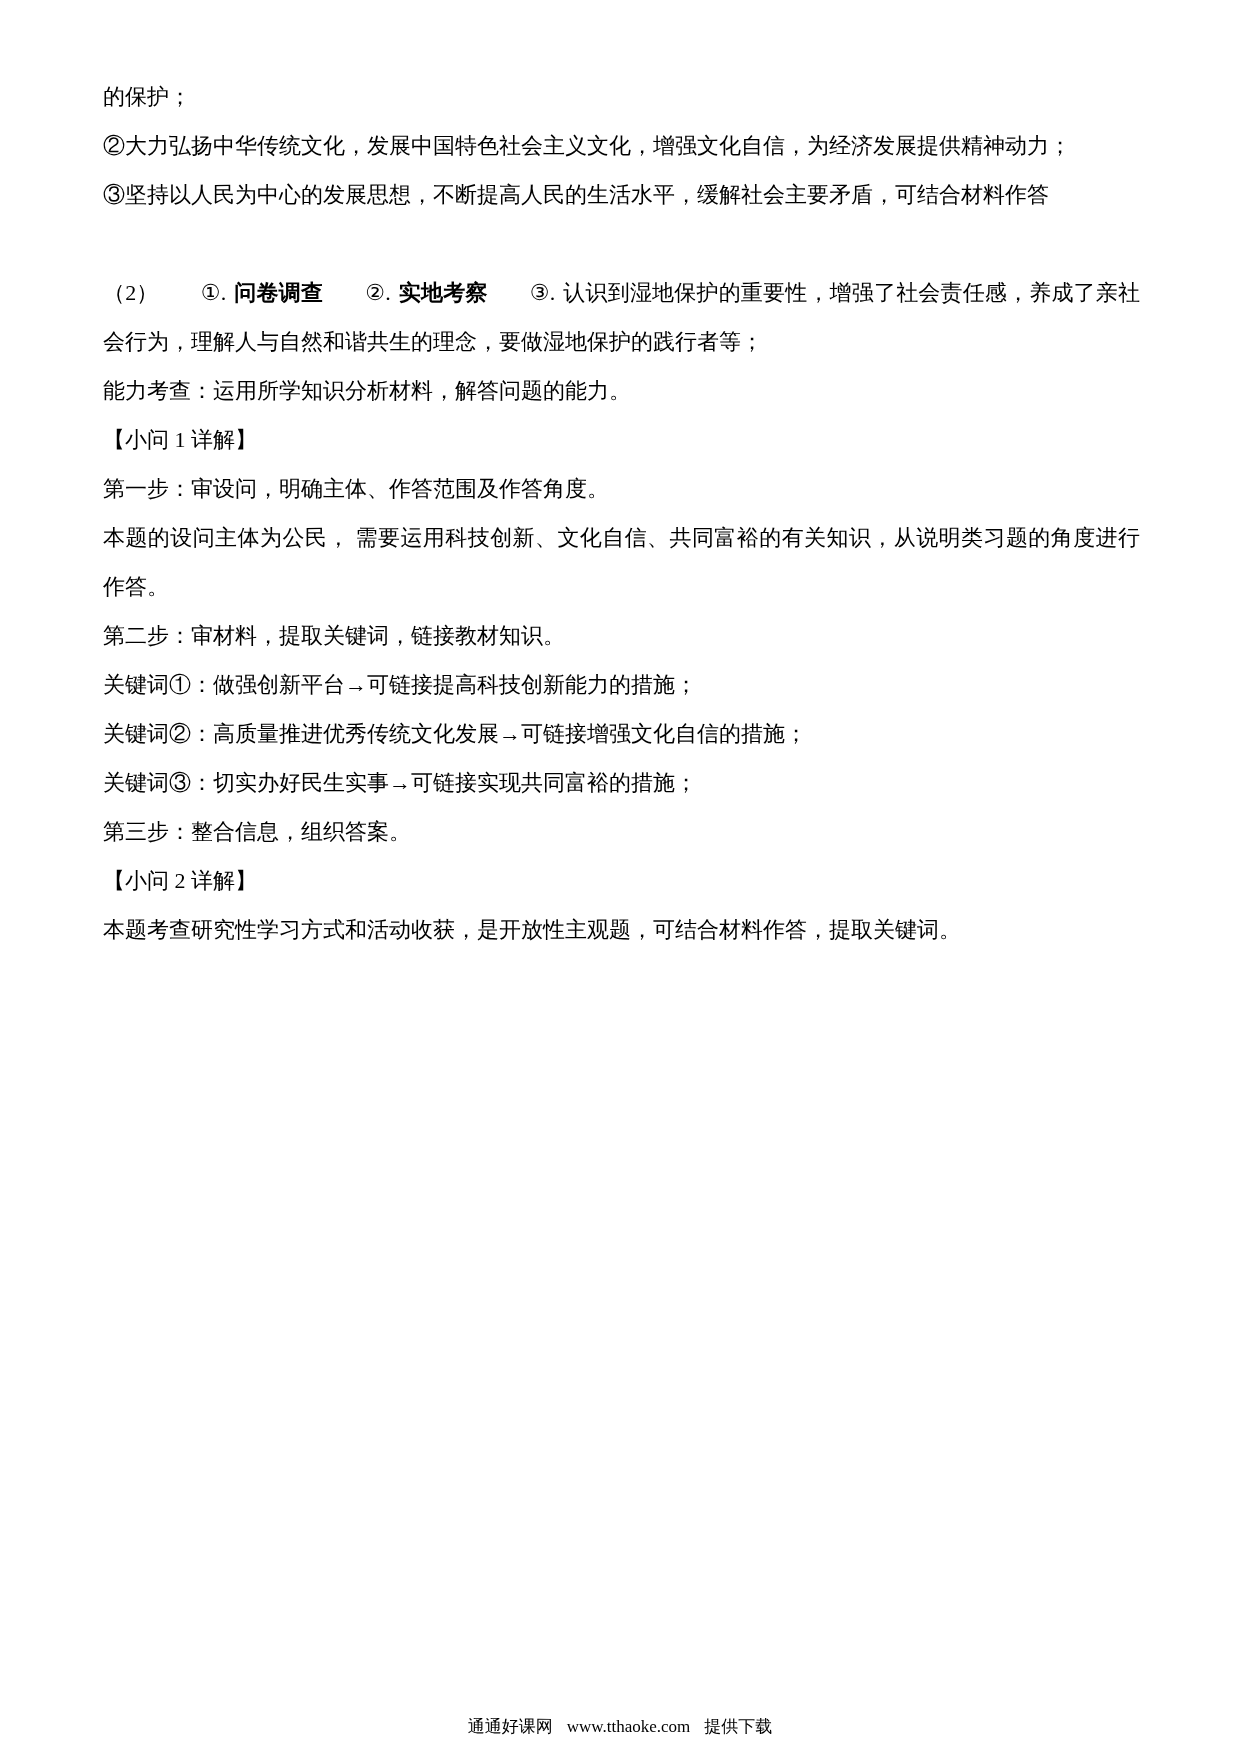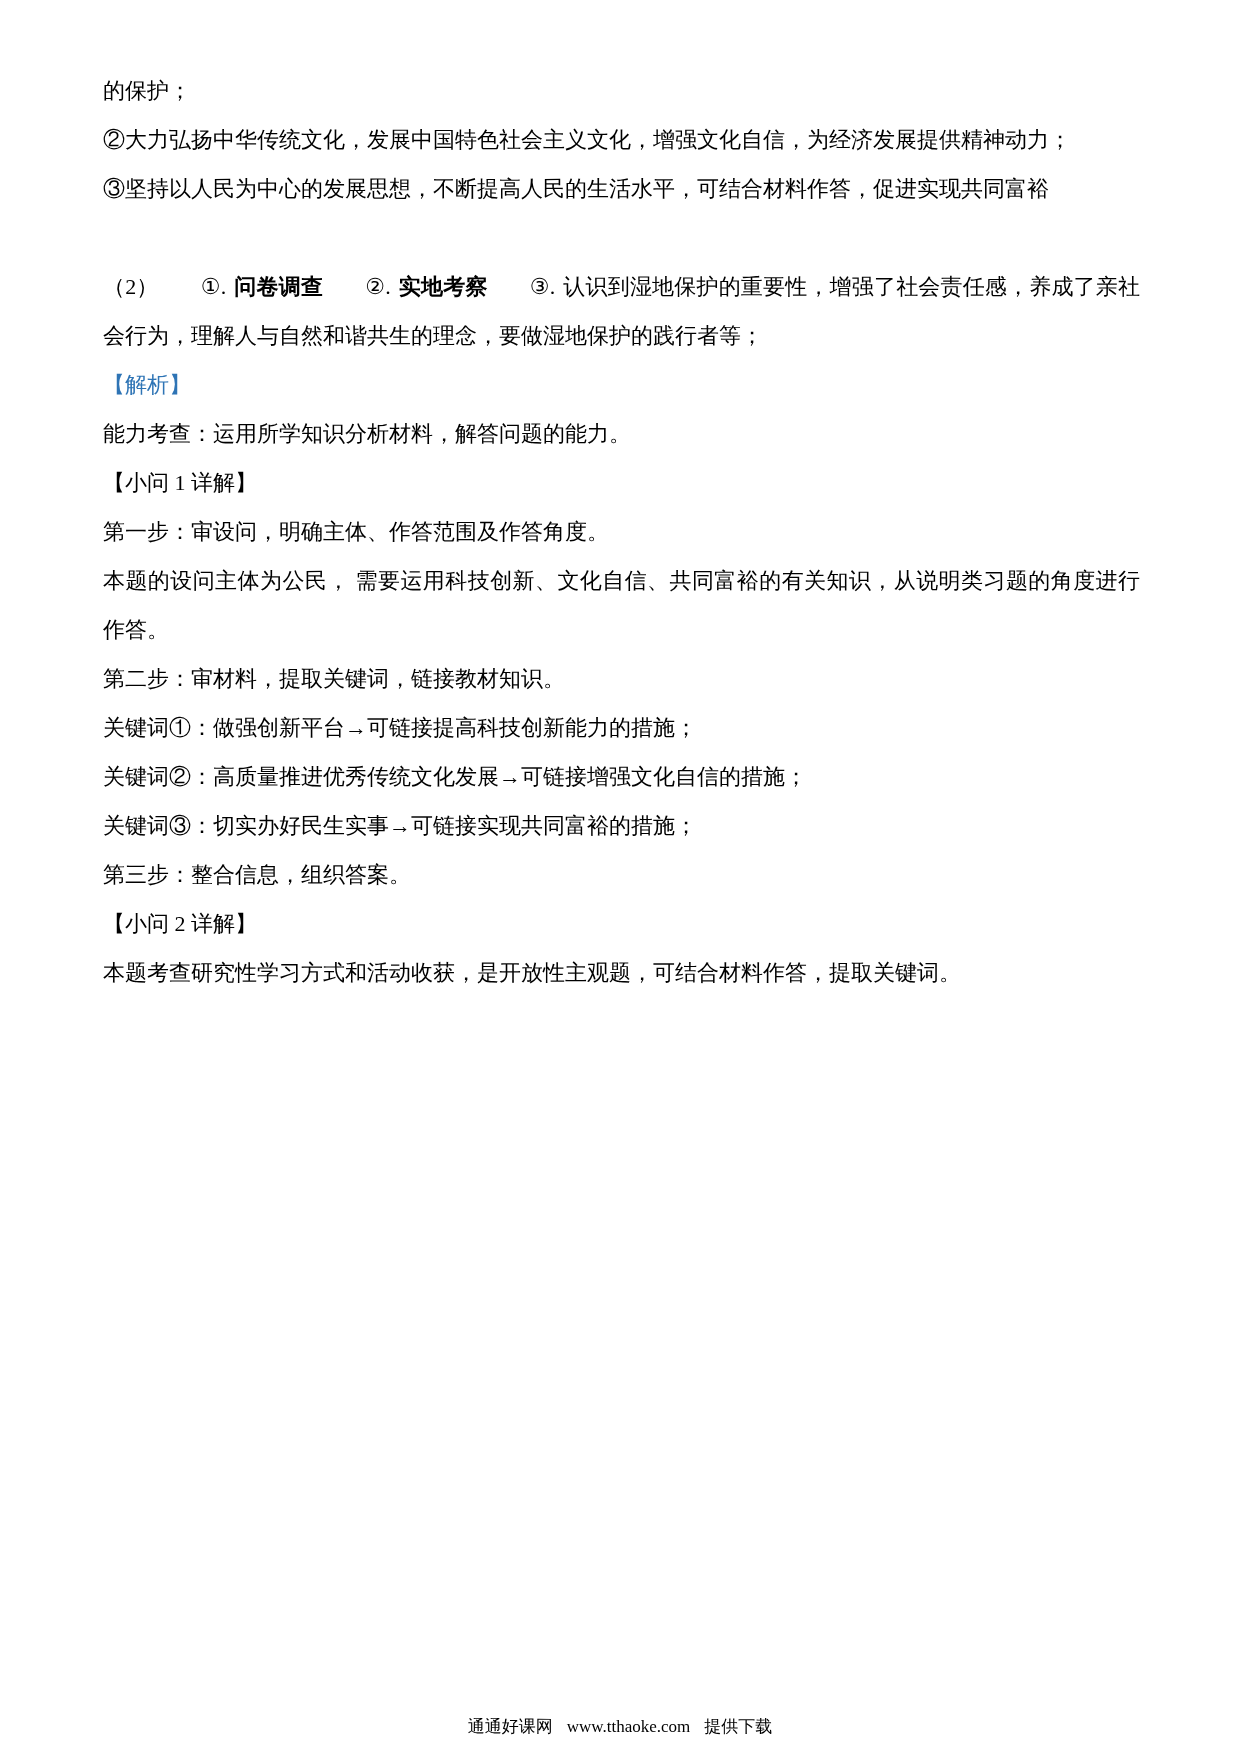--- a/index.html
+++ b/index.html
@@ -11,21 +11,21 @@
     position: relative;
     width: 1240px;
     height: 1754px;
     background: #ffffff;
     font-family: "Liberation Serif", "DejaVu Serif", serif;
     color: #000000;
     overflow: hidden;
   }
   .content {
     position: absolute;
-    top: 66px;
+    top: 72px;
     left: 103px;
     right: 100px;
     font-size: 22px;
     text-align: justify;
   }
   .content p {
     margin: 0;
     line-height: 49px;
   }
   .spacer-line {
@@ -59,27 +59,26 @@
   }
 </style>
 </head>
 <body>
 
 <div class="page">
   <div class="content">
 
     <p>的保护；</p>
     <p>②大力弘扬中华传统文化，发展中国特色社会主义文化，增强文化自信，为经济发展提供精神动力；</p>
-    <p>③坚持以人民为中心的发展思想，不断提高人民的生活水平，可结合材料作答，促进实现共同富裕</p>
+    <p>③坚持以人民为中心的发展思想，不断提高人民的生活水平，缓解社会主要矛盾，可结合材料作答</p>
 
     <div class="spacer-line"></div>
 
     <p><span>（2）</span><span class="gap-wide"></span><span>①.</span><span class="gap-small"></span><span class="bold">问卷调查</span><span class="gap-wide"></span><span>②.</span><span class="gap-small"></span><span class="bold">实地考察</span><span class="gap-wide"></span><span>③.</span><span class="gap-small"></span><span>认识到湿地保护的重要性，增强了社会责任感，养成了亲社会行为，理解人与自然和谐共生的理念，要做湿地保护的践行者等；</span></p>
 
-    <p><span class="blue">【解析】</span></p>
 
 
     <p>能力考查：运用所学知识分析材料，解答问题的能力。</p>
     <p>【小问 1 详解】</p>
     <p>第一步：审设问，明确主体、作答范围及作答角度。</p>
     <p>本题的设问主体为公民， 需要运用科技创新、文化自信、共同富裕的有关知识，从说明类习题的角度进行作答。</p>
     <p>第二步：审材料，提取关键词，链接教材知识。</p>
     <p>关键词①：做强创新平台→可链接提高科技创新能力的措施；</p>
     <p>关键词②：高质量推进优秀传统文化发展→可链接增强文化自信的措施；</p>
     <p>关键词③：切实办好民生实事→可链接实现共同富裕的措施；</p>

